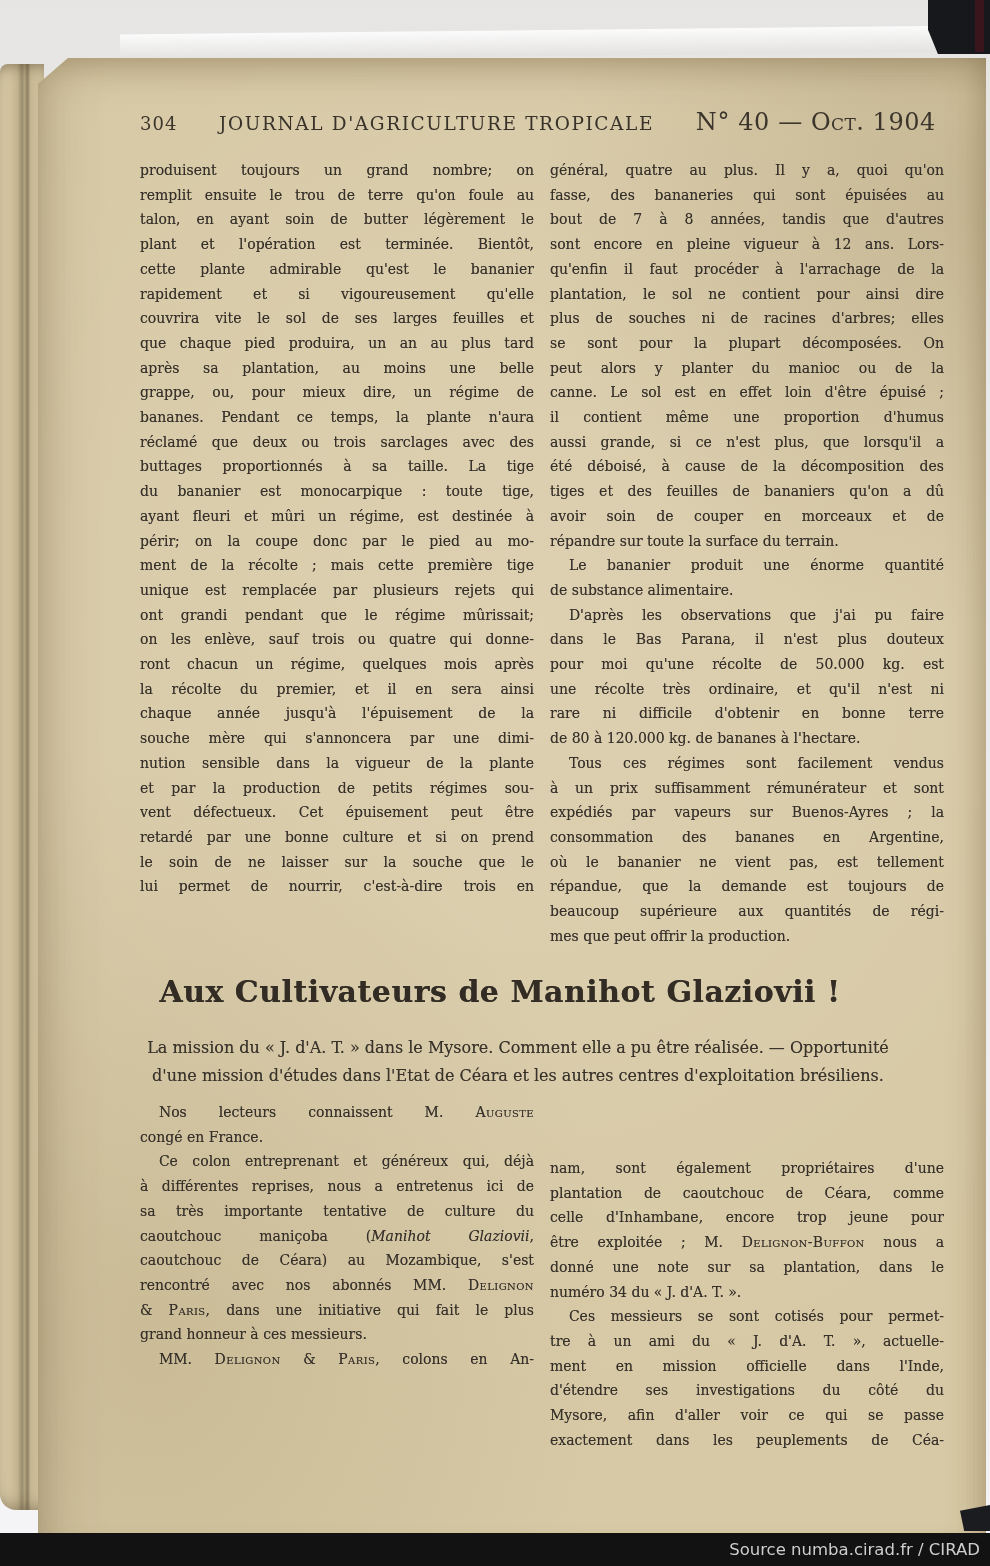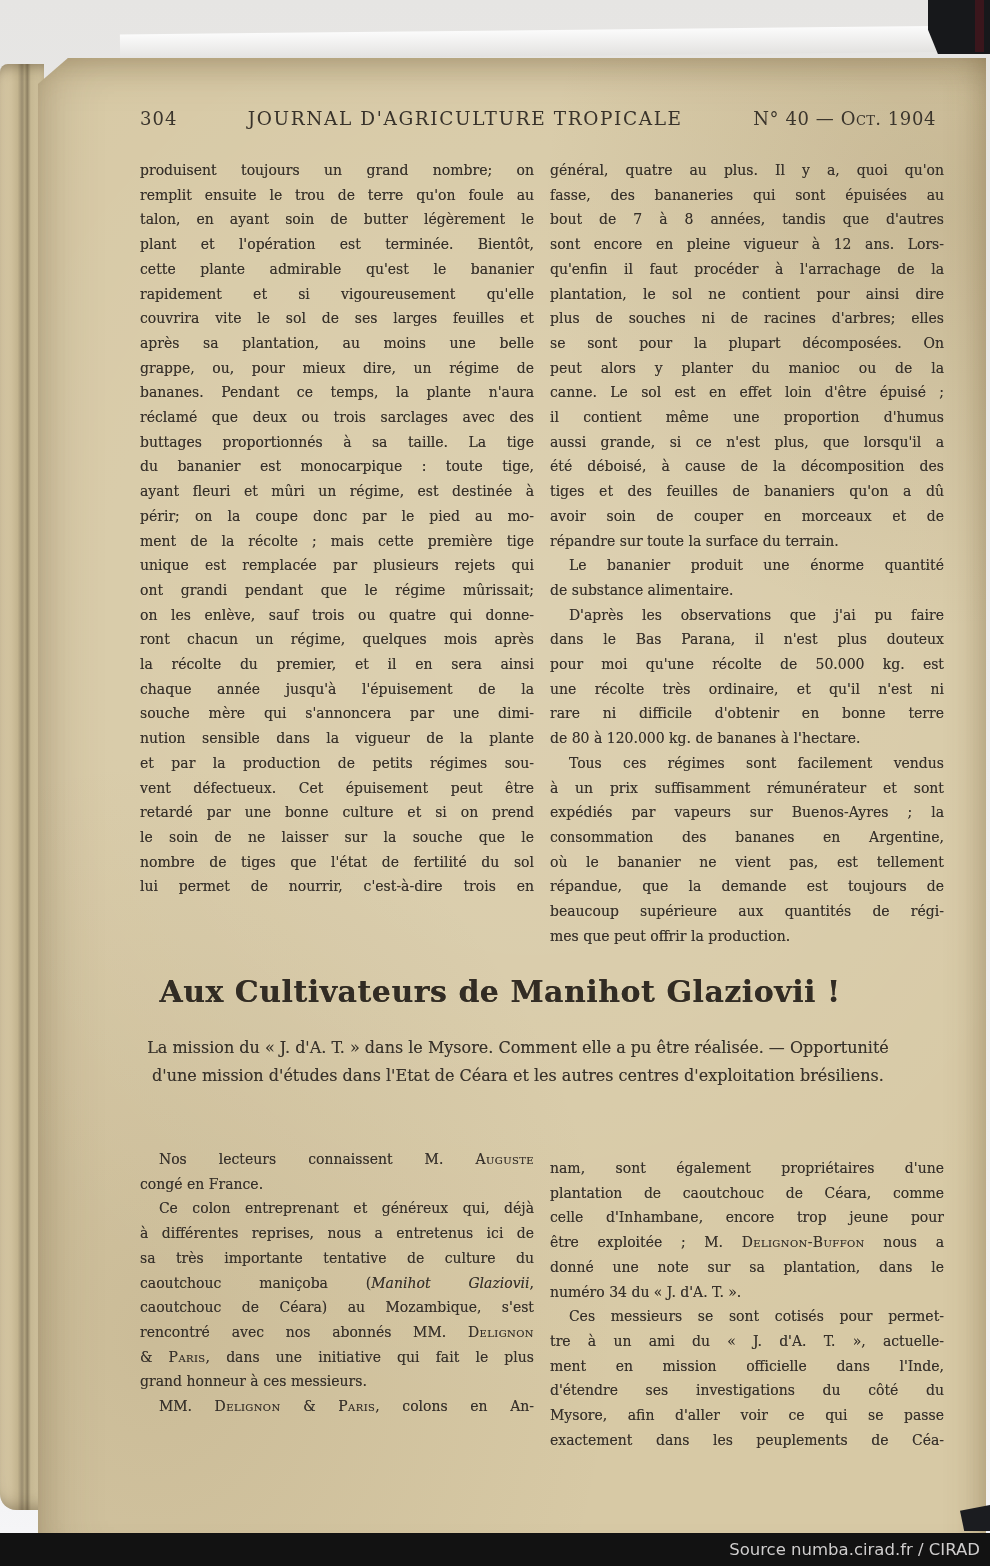--- a/index.html
+++ b/index.html
@@ -37,28 +37,28 @@
   .cover-tr-edge{position:absolute;right:6px;top:0;width:9px;height:52px;z-index:4;background:#3a161c;}
   .cover-br{position:absolute;right:0;bottom:35px;width:30px;height:26px;z-index:3;
     background:#1b1c20;clip-path:polygon(0 22%,100% 0,100% 100%,14% 100%);}
   .sheet-edge{position:absolute;left:120px;top:30px;width:860px;height:26px;z-index:0;
     background:linear-gradient(180deg,#fbfbfb,#e3e2e0);transform:rotate(-.6deg);}
 
   
   .header{position:absolute;left:102px;right:50px;top:50px;display:flex;align-items:baseline;justify-content:space-between;}
   .pageno{font-size:18px;letter-spacing:1px;color:#3b352c;}
   .jtitle{font-size:18.5px;letter-spacing:1.6px;color:#38322a;white-space:nowrap;}
-  .issue{font-size:18px;letter-spacing:.6px;color:#3b352c;white-space:nowrap;}
+  .issue{font-size:24px;letter-spacing:.6px;color:#3b352c;white-space:nowrap;}
 
   
   .col{position:absolute;width:394px;font-size:14px;line-height:24.7px;
        color:#36302a;text-shadow:0 0 .5px rgba(54,48,42,.55);}
   .col-a1-left{left:102px;top:100px;}
   .col-a1-right{left:512px;top:100px;}
-  .col-a2-left{left:102px;top:1042px;margin-top:47px;}
+  .col-a2-left{left:102px;top:1042px;}
   .col-a2-right{left:512px;top:1056px;margin-top:42px;}
   .para{margin:0;}
   .para.indent .line:first-child{text-indent:1.35em;}
   .line{text-align:justify;text-align-last:justify;-moz-text-align-last:justify;hyphens:none;}
   .line.end{text-align-last:left;-moz-text-align-last:left;}
   .sc{font-variant:small-caps;letter-spacing:.4px;}
   .it{font-style:italic;}
 
   
   .a2-title{position:absolute;left:0;right:24px;top:916px;text-align:center;
@@ -88,20 +88,21 @@
 
   <div class="col col-a1-left">
       <div class="para">
         <div class="line">produisent toujours un grand nombre; on</div>
         <div class="line">remplit ensuite le trou de terre qu'on foule au</div>
         <div class="line">talon, en ayant soin de butter légèrement le</div>
         <div class="line">plant et l'opération est terminée. Bientôt,</div>
         <div class="line">cette plante admirable qu'est le bananier</div>
         <div class="line">rapidement et si vigoureusement qu'elle</div>
         <div class="line">couvrira vite le sol de ses larges feuilles et</div>
+        <div class="line">que chaque pied produira, un an au plus tard</div>
         <div class="line">après sa plantation, au moins une belle</div>
         <div class="line">grappe, ou, pour mieux dire, un régime de</div>
         <div class="line">bananes. Pendant ce temps, la plante n'aura</div>
         <div class="line">réclamé que deux ou trois sarclages avec des</div>
         <div class="line">buttages proportionnés à sa taille. La tige</div>
         <div class="line">du bananier est monocarpique : toute tige,</div>
         <div class="line">ayant fleuri et mûri un régime, est destinée à</div>
         <div class="line">périr; on la coupe donc par le pied au mo-</div>
         <div class="line">ment de la récolte ; mais cette première tige</div>
         <div class="line">unique est remplacée par plusieurs rejets qui</div>
@@ -109,21 +110,20 @@
         <div class="line">on les enlève, sauf trois ou quatre qui donne-</div>
         <div class="line">ront chacun un régime, quelques mois après</div>
         <div class="line">la récolte du premier, et il en sera ainsi</div>
         <div class="line">chaque année jusqu'à l'épuisement de la</div>
         <div class="line">souche mère qui s'annoncera par une dimi-</div>
         <div class="line">nution sensible dans la vigueur de la plante</div>
         <div class="line">et par la production de petits régimes sou-</div>
         <div class="line">vent défectueux. Cet épuisement peut être</div>
         <div class="line">retardé par une bonne culture et si on prend</div>
         <div class="line">le soin de ne laisser sur la souche que le</div>
-        <div class="line">nombre de tiges que l'état de fertilité du sol</div>
         <div class="line">lui permet de nourrir, c'est-à-dire trois en</div>
       </div>
     </div>
   <div class="col col-a1-right">
       <div class="para">
         <div class="line">général, quatre au plus. Il y a, quoi qu'on</div>
         <div class="line">fasse, des bananeries qui sont épuisées au</div>
         <div class="line">bout de 7 à 8 années, tandis que d'autres</div>
         <div class="line">sont encore en pleine vigueur à 12 ans. Lors-</div>
         <div class="line">qu'enfin il faut procéder à l'arrachage de la</div>

